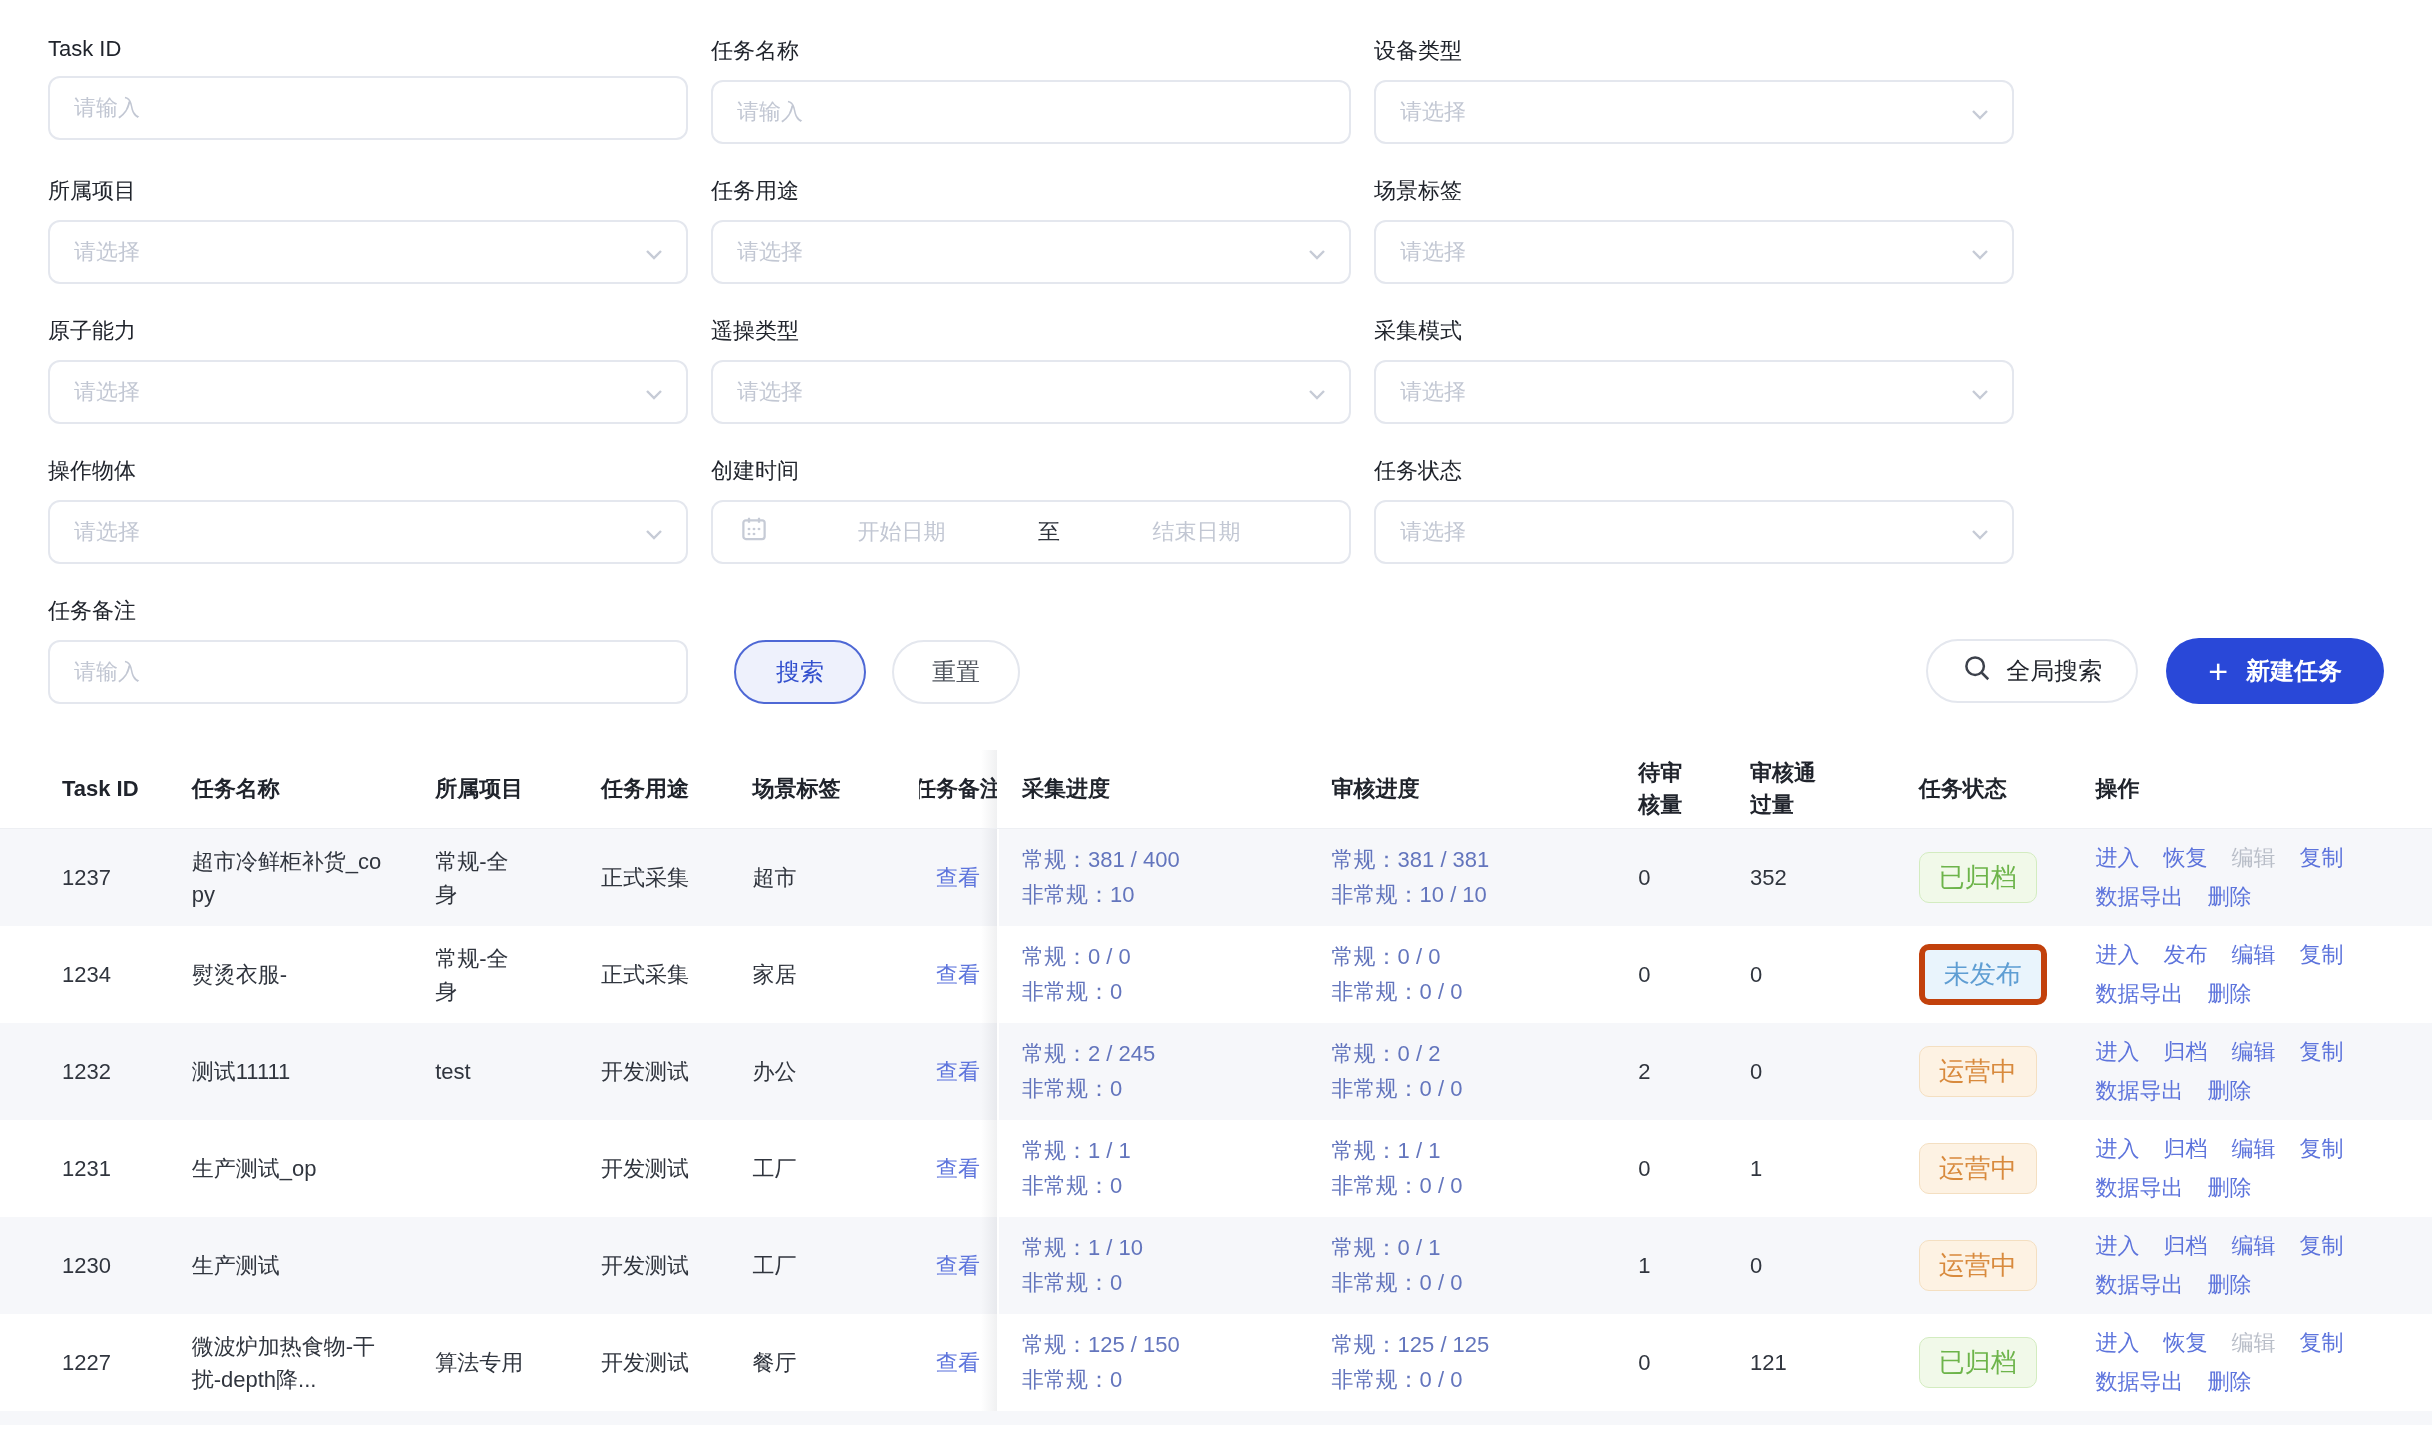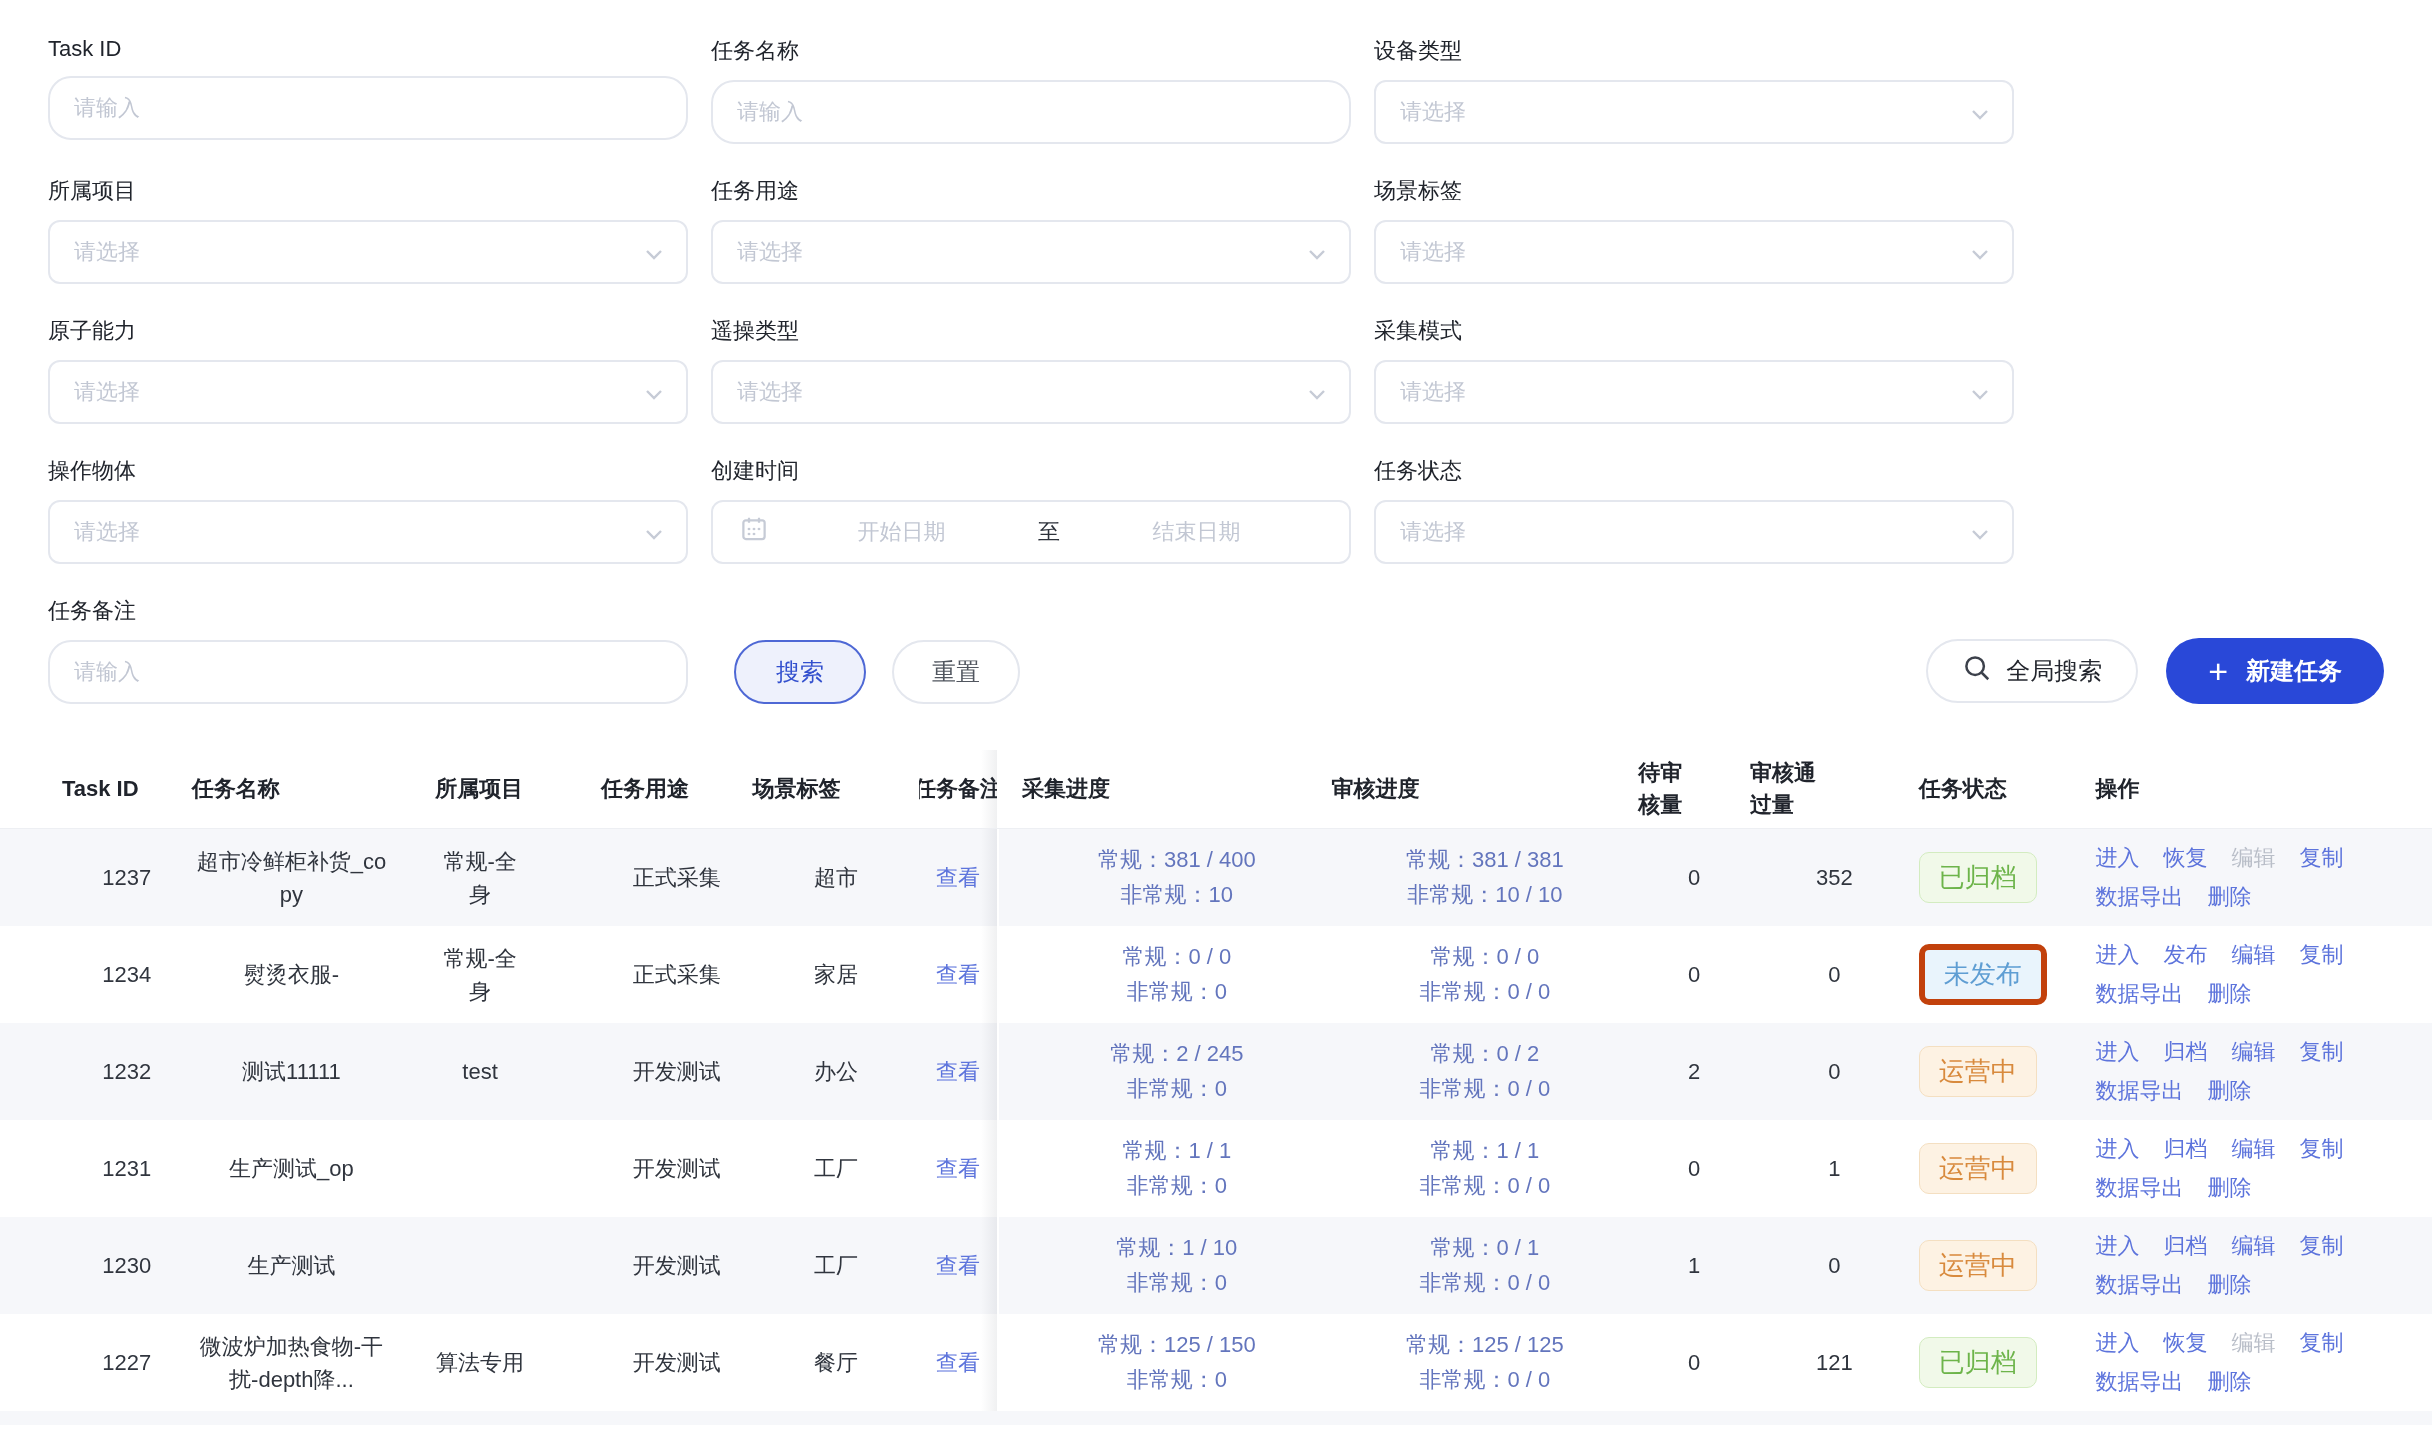--- a/index.html
+++ b/index.html
@@ -10,21 +10,21 @@
   
   .filters { padding:36px 48px 0 48px; }
   .frow { display:flex; margin-bottom:32px; }
   .field { width:640px; margin-right:23px; }
   .flabel { display:block; font-size:22px; color:#20242c; margin-bottom:14px; }
   .control {
     box-sizing:border-box; width:100%; height:64px; background:#fff;
     border:2px solid #e4e7ee; border-radius:12px; font-size:22px;
     display:flex; align-items:center; padding:0 24px; position:relative;
   }
-  input.control { color:#404040; outline:none;border-radius:23px; }
+  input.control { color:#404040; outline:none; }
   input.control::placeholder { color:#c2c7d3; }
   .select .ph { color:#c2c7d3; }
   .select .chev { position:absolute; right:20px; top:20px; }
   .dr { padding:0 20px; }
   .dr .cal { flex:none; margin-left:6px; }
   .dr .ph { color:#c2c7d3; flex:1; text-align:center;font-family:Liberation Serif, serif; }
   .dr .sep { color:#2c313a; padding:0 4px; }
   
   .actions-row { display:flex; align-items:flex-end; }
   .btn {
@@ -35,21 +35,21 @@
   .btn-reset { margin-left:26px; padding:0 38px; background:#fff; border:2px solid #e4e7ee; color:#51565f; }
   .right-actions { margin-left:auto; display:flex; align-items:center; }
   .btn-global { padding:8px 34px; background:#fff; border:2px solid #e4e7ee; color:#23262e; }
   .btn-global .glabel { margin-left:14px; }
   .btn-new { margin-left:28px; height:66px; border-radius:33px; padding:0 42px; background:#2948d8; border:none; color:#fff; font-weight:bold; }
   .btn-new .nlabel { margin-left:18px; }
   
   .table { margin-top:46px; }
   .thead,.tr { display:flex; width:2432px; }
   .thead { height:78px; border-bottom:1px solid #edeff3; }
-  .tr { height:97px;text-align:center; }
+  .tr { height:97px; }
   .tr.striped { background:#f6f7fa; }
   .fixed-pane { flex:none; width:999px; box-sizing:border-box; padding-left:62px; display:flex; position:relative; border-right:2px solid #ffffff; }
   .fixed-pane::after { content:""; position:absolute; right:0; top:0; bottom:0; width:16px;
     background:linear-gradient(to left, rgba(40,48,66,0.07), rgba(40,48,66,0)); }
   .right-pane { flex:none; width:1431px; box-sizing:border-box; padding-left:23px; display:flex; }
   .td,.th { box-sizing:border-box; display:flex; flex-direction:column; justify-content:center; font-size:22px; color:#30353e; }
   .th { font-weight:bold; color:#20242c; }
   .th span { line-height:1.45; }
   .c-id{width:130px} .c-name{width:244px; padding-right:44px} .c-project{width:166px; padding-right:76px}
   .c-purpose{width:152px} .c-scene{width:167px}

